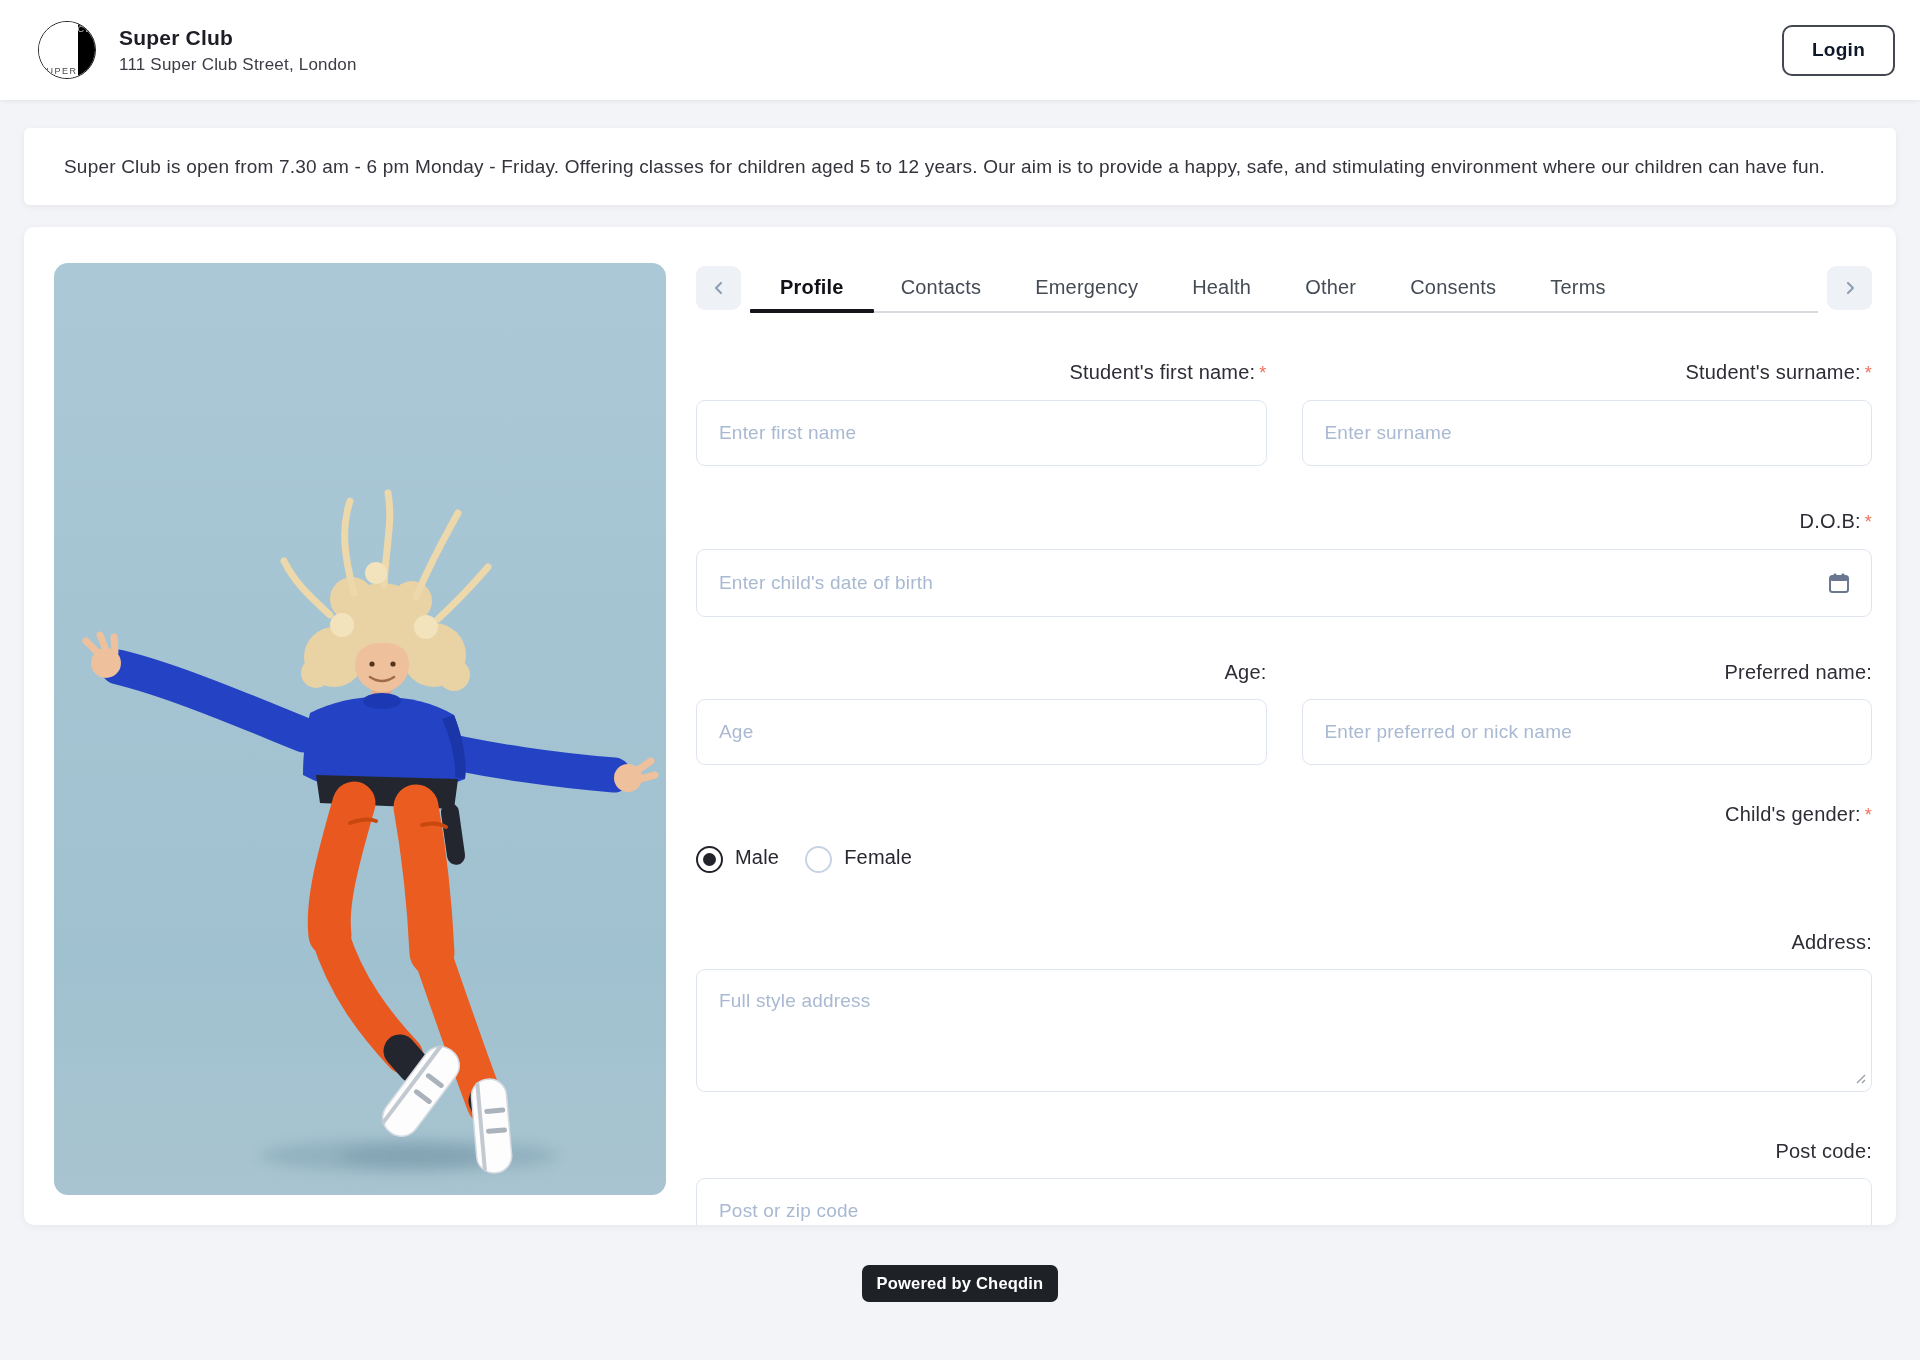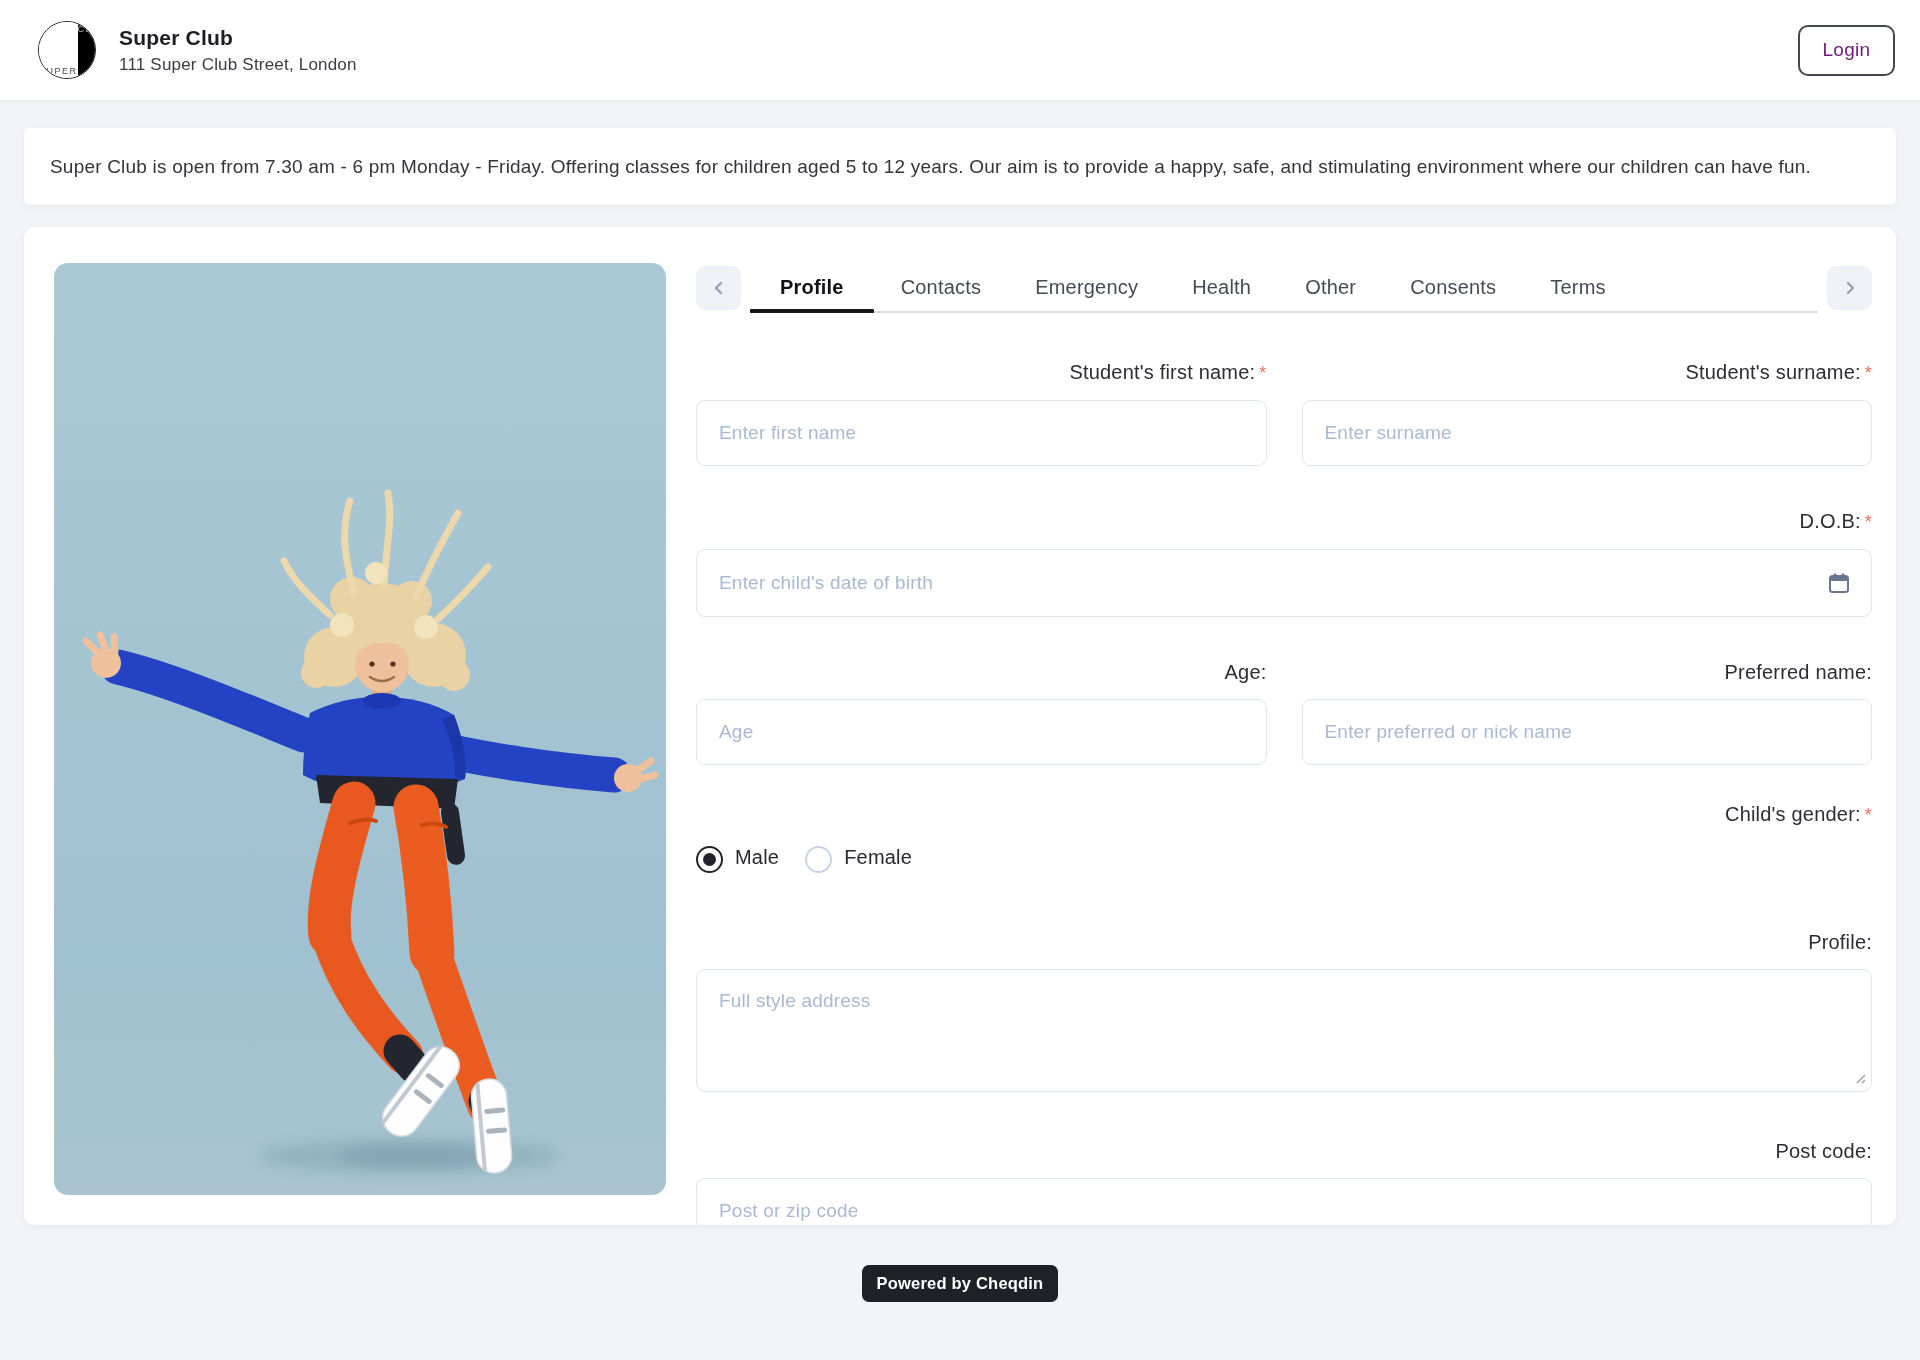--- a/index.html
+++ b/index.html
@@ -39,37 +39,37 @@
   .logo .half-bottom {
     flex: 1; background: #000000;
     display: flex; align-items: flex-start; justify-content: center;
     font-size: 9px; letter-spacing: 1.5px; color: #bdbdbd; padding-top: 2px;
   }
   .brand { margin-left: 23px; }
   .brand-name { font-size: 21px; font-weight: 700; color: #1d1d25; letter-spacing: .2px; }
   .brand-address { font-size: 17px; color: #3c3c45; margin-top: 5px; letter-spacing: .2px; }
   .login-btn {
     margin-left: auto;
-    width: 97px; height: 51px;
+    width: 113px; height: 51px;
     background: #ffffff;
     border: 2px solid #43474f;
     border-radius: 10px;
     font-family: inherit;
-    font-size: 19px; font-weight: 400; color: #701a75;
+    font-size: 19px; font-weight: 700; color: #0f172a;
     letter-spacing: .3px;
     cursor: pointer;
   }
 
   
   .banner {
     margin: 28px 24px 22px 24px;
     background: #ffffff;
     border-radius: 6px;
     box-shadow: 0 2px 8px rgba(23,28,38,.05);
-    padding: 21px 26px;
+    padding: 21px 40px;
     font-size: 19px;
     line-height: 1.85;
     color: #33343c;
     letter-spacing: .2px;
     max-width: 1872px;
   }
 
   
   .main-card {
     margin: 0 24px;
@@ -372,21 +372,21 @@
           <span class="radio-label">Male</span>
         </div>
         <div class="radio-item">
           <span class="radio"></span>
           <span class="radio-label">Female</span>
         </div>
       </div>
     </div>
 
     <div class="group-loose">
-      <div class="field-label"><span>Profile:</span></div>
+      <div class="field-label"><span>Address:</span></div>
       <div class="area-wrap">
         <textarea class="area-input" placeholder="Full style address" style=""></textarea>
         <svg class="resize-grip" width="13" height="13" viewBox="0 0 13 13">
           <path d="M11 3 L 3 11 M11 8 L 8 11" stroke="#9aa0aa" stroke-width="1.4" fill="none"></path>
         </svg>
       </div>
     </div>
 
     <div class="group-post">
       <div class="field-label"><span>Post code:</span></div>

